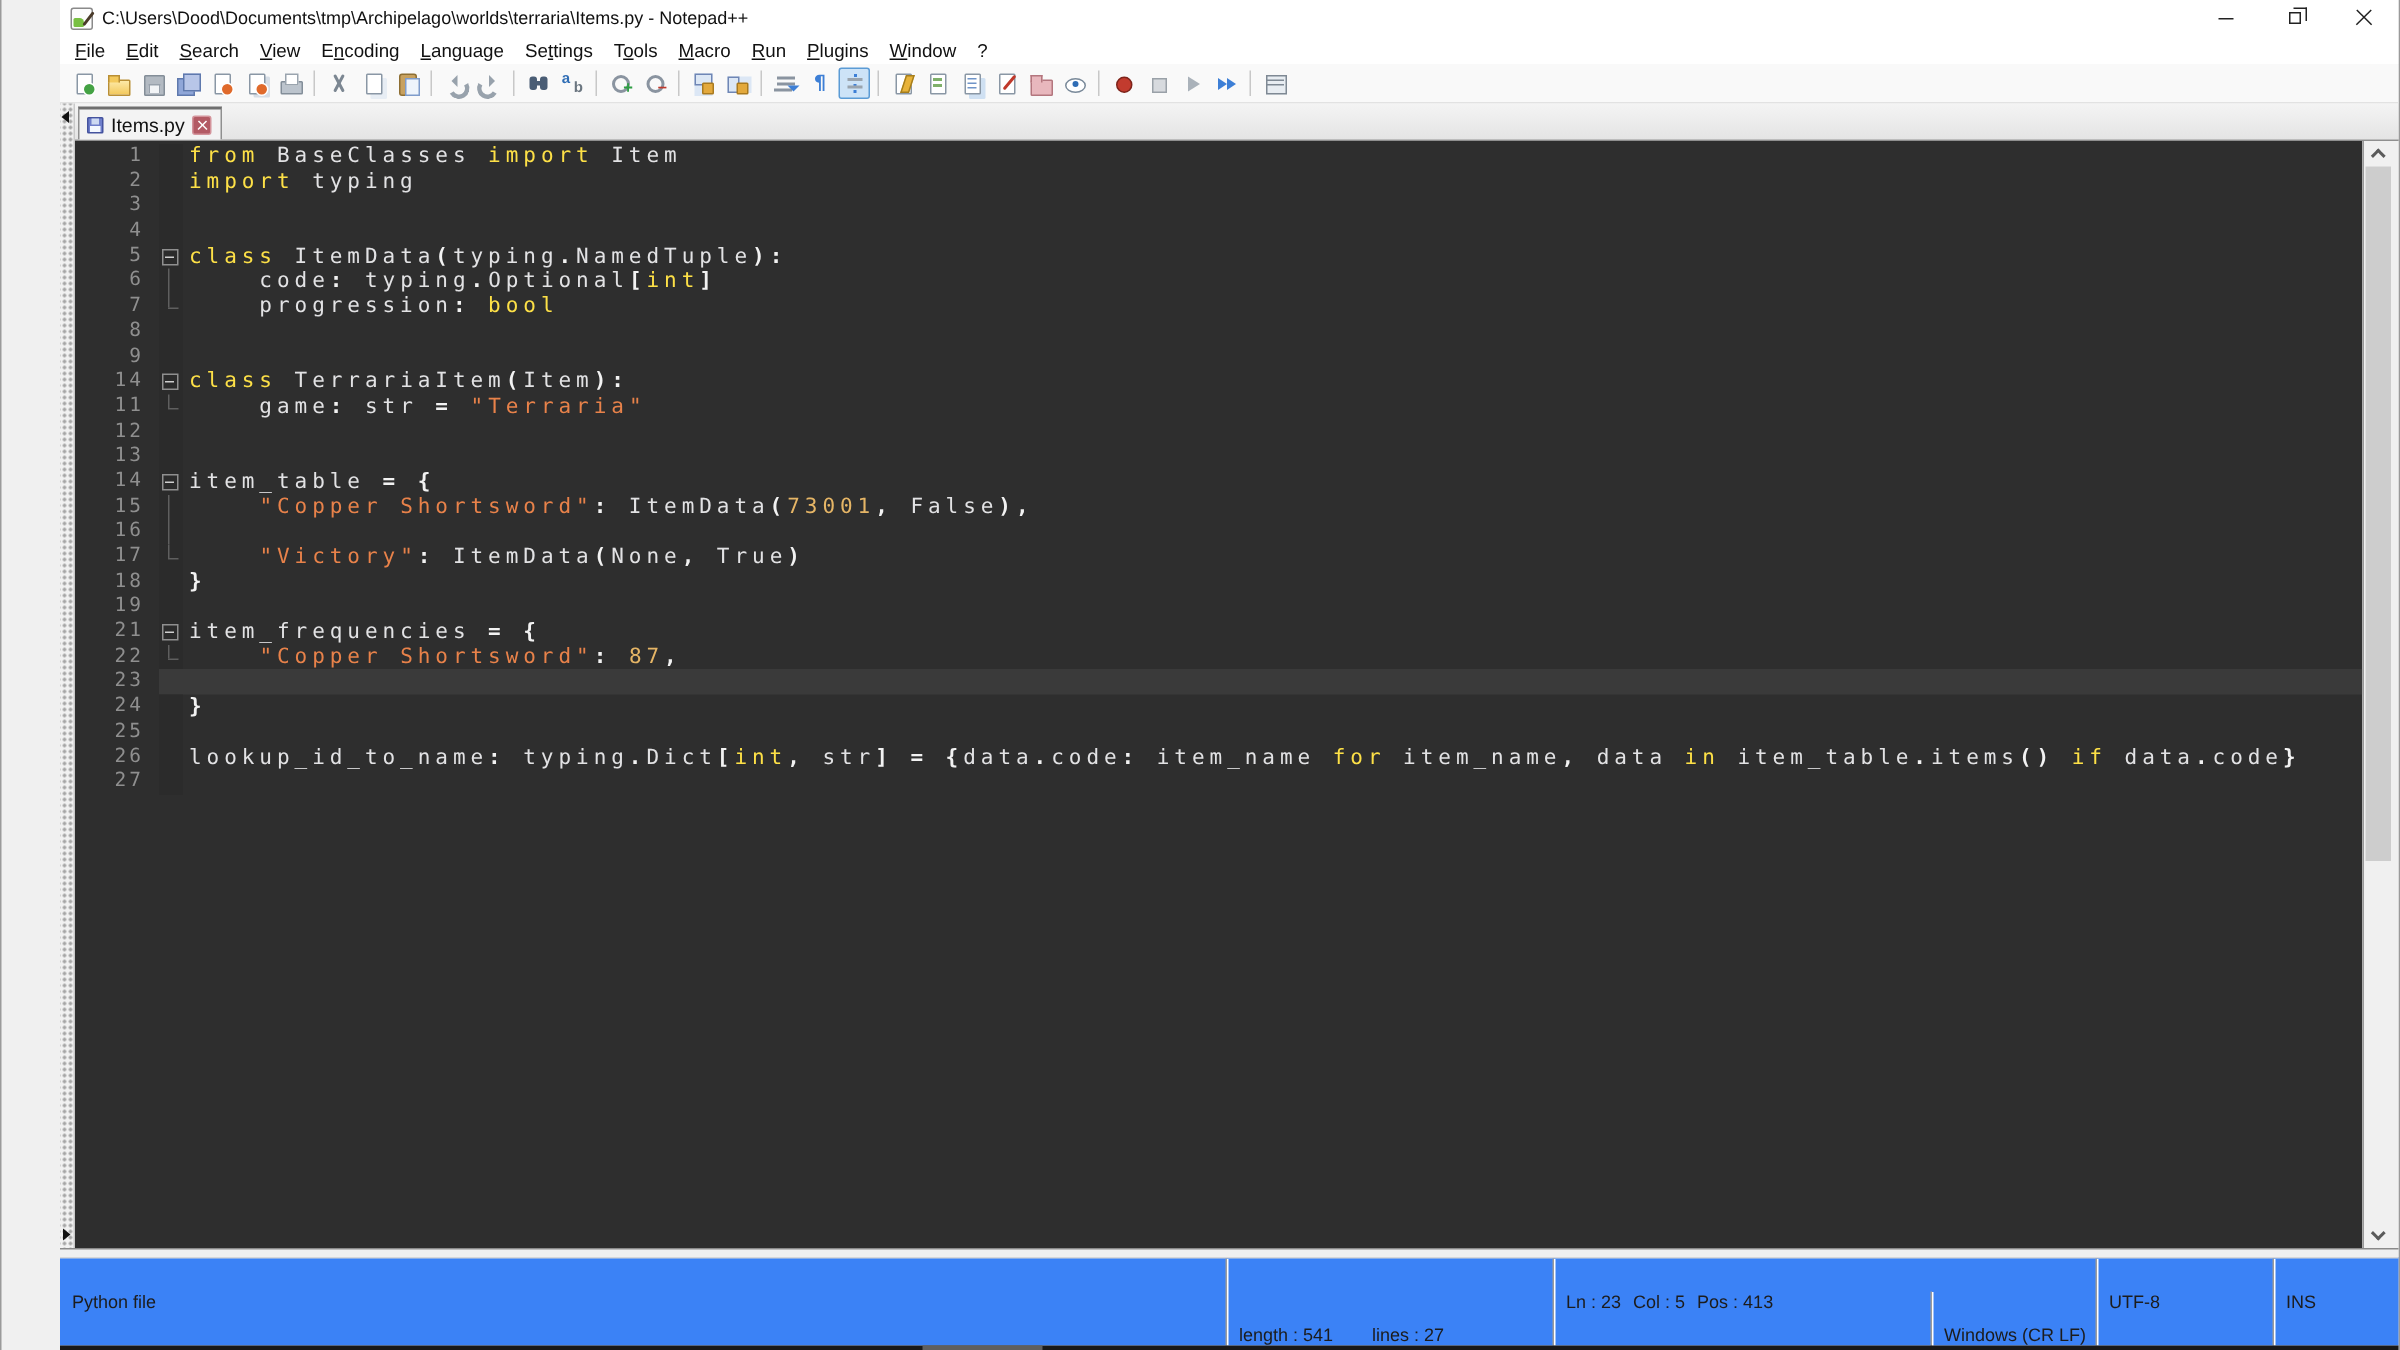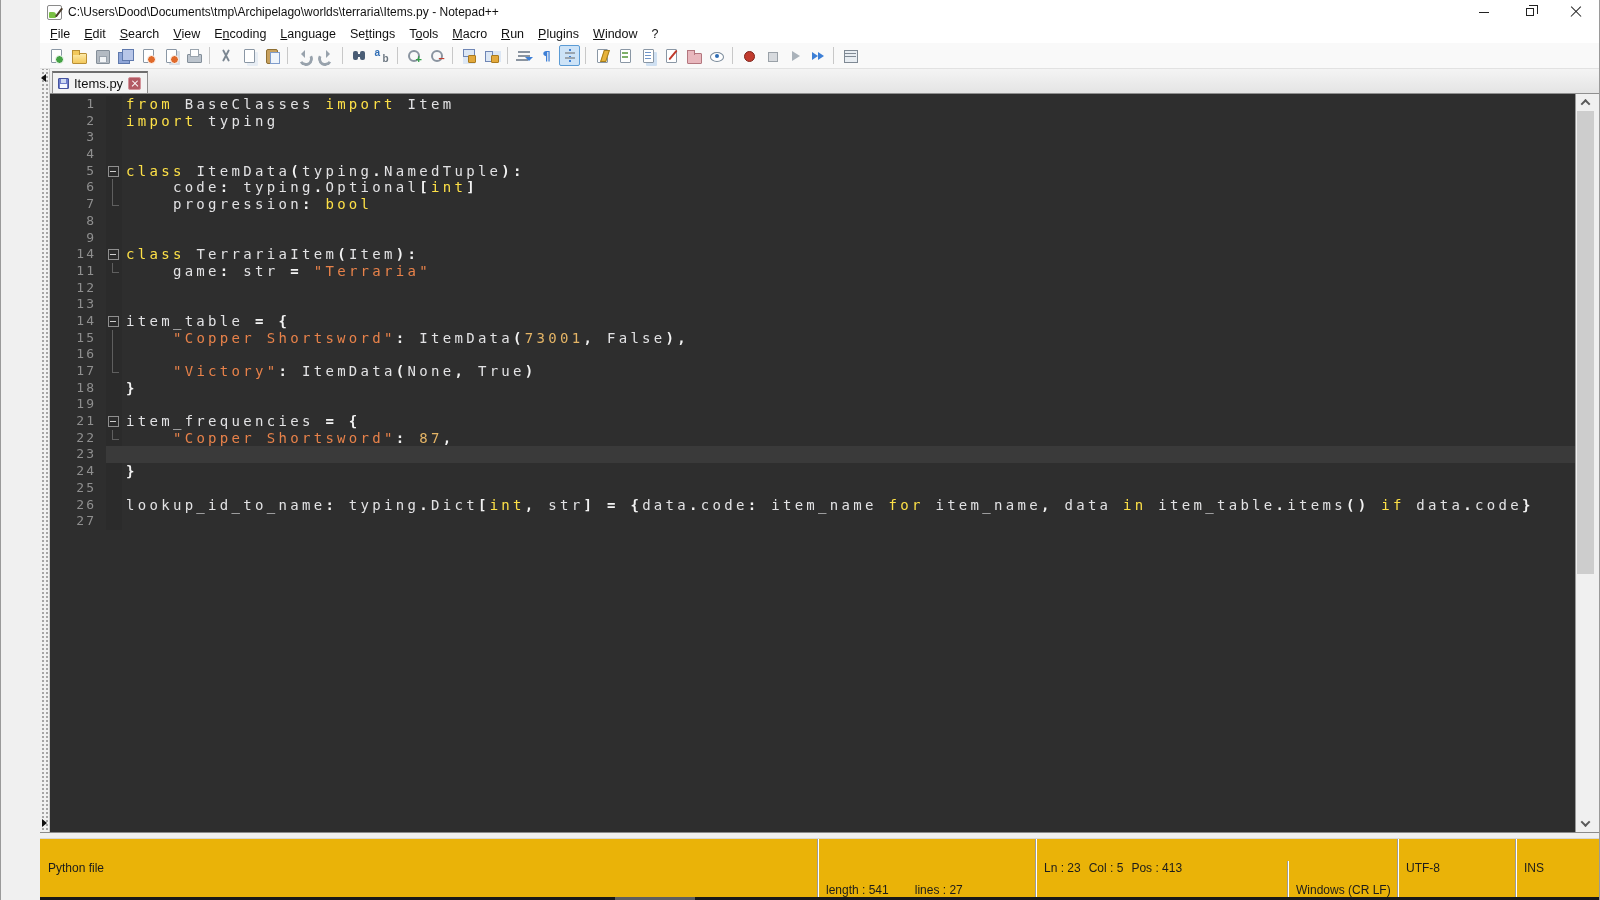--- a/index.html
+++ b/index.html
@@ -131,21 +131,21 @@
   .vs-arrow { position:absolute; left:0; width:100%; height:17px; display:flex; align-items:center; justify-content:center; }
   .vs-up { top:0; } .vs-down { bottom:0; }
   .chev { width:7px; height:7px; border-left:2px solid #5a5a5a; border-top:2px solid #5a5a5a; }
   .vs-up .chev { transform:rotate(45deg) translate(1px,1px); }
   .vs-down .chev { transform:rotate(225deg) translate(1px,1px); }
   .vs-thumb { position:absolute; left:1px; top:17px; width:17px; height:463px; background:#cdcdcd; }
   .edge-strip { flex:0 0 4px; background:#f0f0f0; }
 
   
   .status-gap { flex:0 0 6px; background:#f0f0f0; border-top:1px solid #8a8a8a; }
-  .statusbar { flex:0 0 19px; background:#eab308; border-top:1px solid #d7d7d7; display:flex; align-items:center; font-size:12px; color:#1c1c1c; }
+  .statusbar { flex:0 0 19px; background:#3b82f6; border-top:1px solid #d7d7d7; display:flex; align-items:center; font-size:12px; color:#1c1c1c; }
   .sb-sec { height:100%; display:flex; align-items:center; padding-left:8px; gap:26px; }
   .sb-sec + .sb-sec { border-left:1px solid #9b9b9b; box-shadow:inset 1px 0 0 #ffffff; }
   .sb-doctype { flex:1 1 auto; }
   .sb-size { flex:0 0 218px;align-items:flex-end; }
   .sb-pos { flex:0 0 252px; gap:8px; }
   .sb-eol { flex:0 0 110px;margin-top:44px; }
   .sb-enc { flex:0 0 118px; }
   .sb-ins { flex:0 0 84px; }
   .bottom-strip { flex:0 0 3px; background:#191919; position:relative; }
   .bottom-strip .seg { position:absolute; left:575px; width:80px; top:0; height:100%; background:#5f5f5f; }

